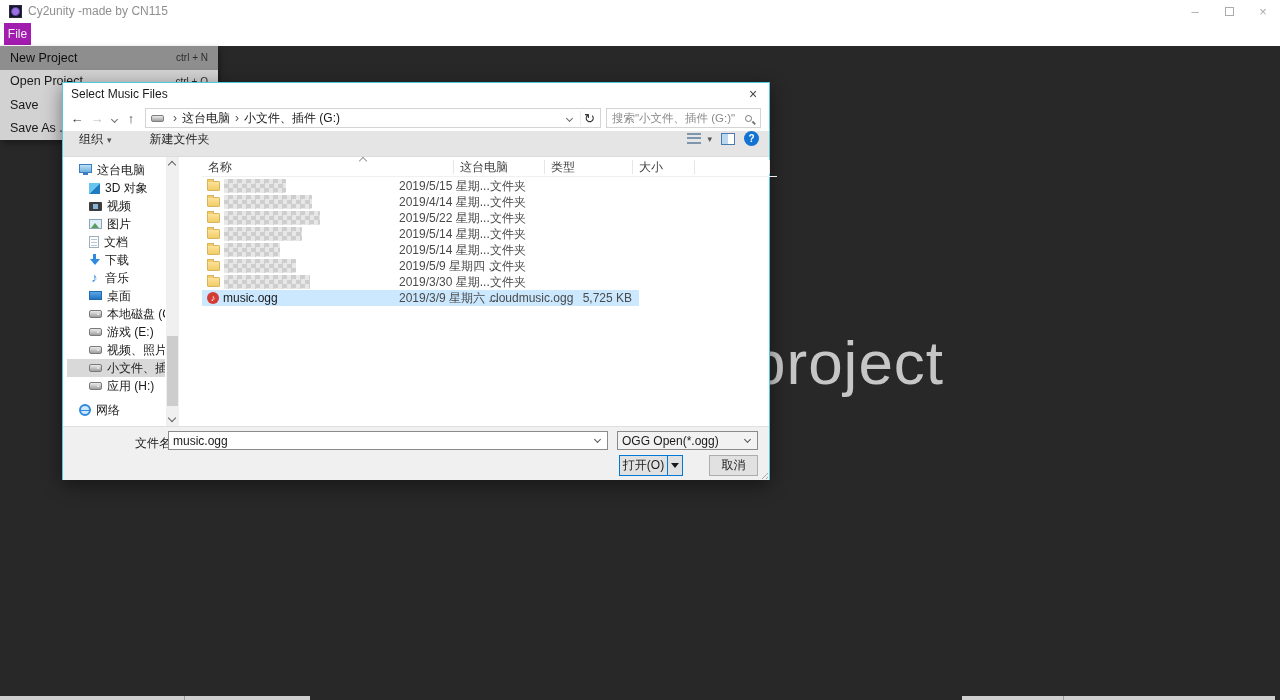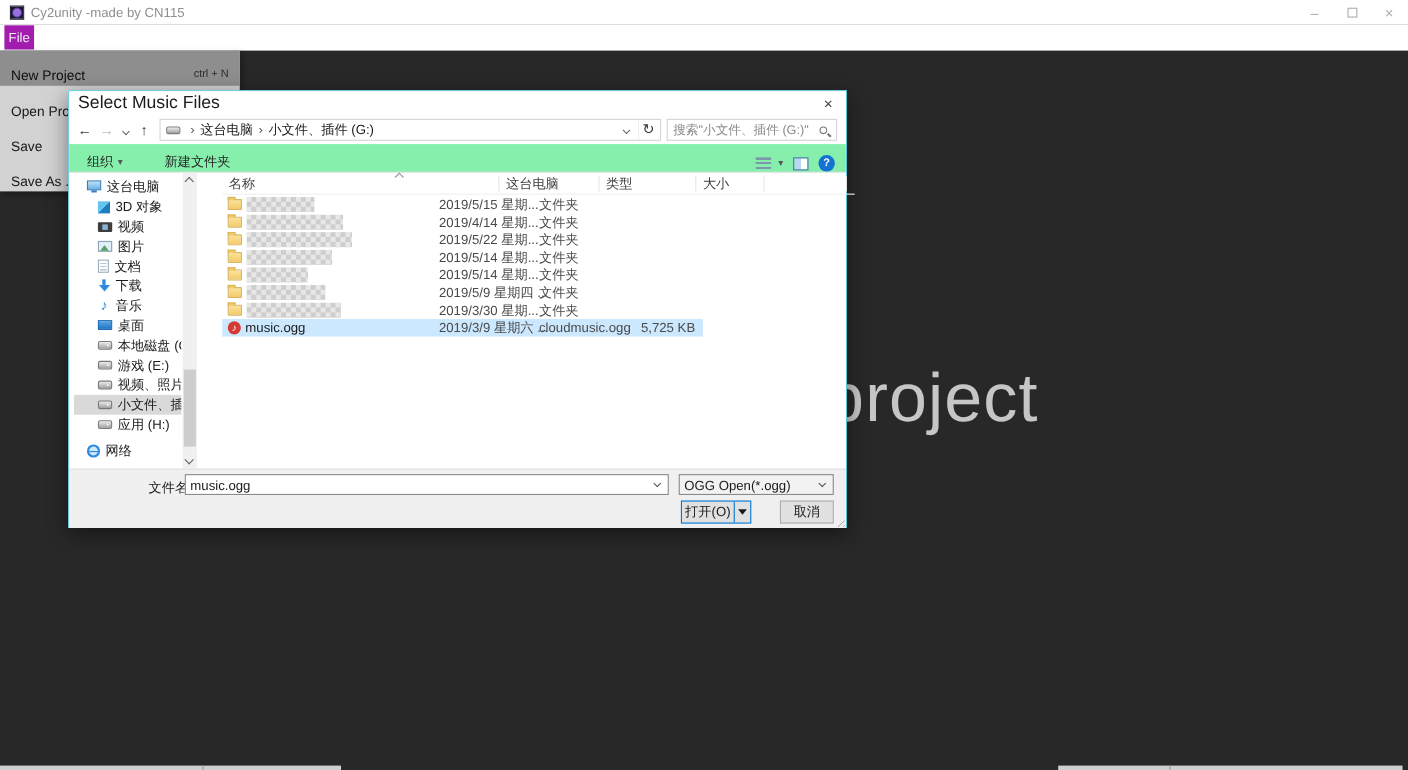--- a/index.html
+++ b/index.html
@@ -18,50 +18,50 @@
 
   .menubar { position:absolute; left:0; top:22px; width:1280px; height:24px; background:#ffffff; z-index:3; }
   .menu-tab { position:absolute; left:4px; top:1px; width:27px; height:22px; background:#a21caf; color:#efefef;
     display:flex; align-items:center; justify-content:center; font-size:12px; }
 
   .dark-area { position:absolute; left:0; top:46px; width:1280px; height:654px; background:#282828; z-index:1; }
   .watermark { position:absolute; left:751px; top:327px; font-size:62px; color:#c6c6c6; letter-spacing:1px; z-index:2; }
 
   
   .file-menu { position:absolute; left:0; top:46px; width:218px; background:#d2d2d2; z-index:5; box-shadow:2px 3px 6px rgba(0,0,0,.35); }
-  .menu-item { height:23.5px; display:flex; align-items:flex-start; padding:16px 10px; color:#181818; font-size:12.5px; }
+  .menu-item { height:23.5px; display:flex; align-items:center; padding:0 10px; color:#181818; font-size:12.5px; }
   .menu-item.hl { background:#8e8e8e; color:#0e0e0e; }
   .menu-shortcut { margin-left:auto; font-size:10px; color:#2c2c2c; }
 
   
   .dialog { position:absolute; left:62px; top:82px; width:708px; height:398px; background:#ffffff;
     border:1px solid #54c8da; z-index:10; box-shadow:0 5px 18px rgba(0,0,0,.45); }
   .dlg-title { position:absolute; left:0; top:0; width:100%; height:22px; background:#fff; display:flex; align-items:center; }
-  .dlg-title-text { margin-left:8px; color:#1a1a1a; font-size:16px; }
+  .dlg-title-text { margin-left:8px; color:#1a1a1a; font-size:12px; }
   .dlg-close { margin-left:auto; width:32px; height:100%; display:flex; align-items:center; justify-content:center; color:#444; font-size:14px; }
 
   
   .addr-row { position:absolute; left:0; top:22px; width:100%; height:26px; background:#fff; display:flex; align-items:center; }
   .nav-glyph { color:#3a3a3a; font-size:13px; width:20px; text-align:center; }
   .nav-glyph.dis { color:#bcbcbc; }
   .chev { display:inline-block; width:5px; height:5px; border-right:1px solid #6a6a6a; border-bottom:1px solid #6a6a6a; transform:rotate(45deg); }
   .addr-box { margin-left:4px; width:456px; height:20px; border:1px solid #d4d4d4; display:flex; align-items:center; padding:0 2px 0 5px; background:#fff; }
   .drive-ic { width:13px; height:7px; background:linear-gradient(#ececec,#9f9f9f); border:1px solid #7e7e7e; border-radius:2px; margin-right:4px; flex:none; }
   .crumb-sep { color:#555; margin:0 5px; font-size:12px; }
   .crumb { color:#1a1a1a; white-space:nowrap; }
   .addr-right { margin-left:auto; display:flex; align-items:center; }
   .addr-chev { margin-right:8px; }
   .refresh-btn { color:#333; font-size:13px; width:18px; text-align:center; border-left:1px solid #eee; }
   .search-box { margin-left:5px; width:155px; height:20px; border:1px solid #d4d4d4; display:flex; align-items:center; padding:0 5px; }
   .search-text { color:#8a8a8a; font-size:11.5px; white-space:nowrap; overflow:hidden; flex:1; }
   .mag { width:7px; height:7px; border:1.5px solid #777; border-radius:50%; position:relative; flex:none; margin-right:3px; }
   .mag::after { content:""; position:absolute; left:6px; top:6px; width:4px; height:1.5px; background:#777; transform:rotate(45deg); }
 
   
-  .tool-row { position:absolute; left:0; top:48px; width:100%; height:26px; background:#86efac; display:flex; align-items:flex-end; border-bottom:1px solid #dcdcdc; }
+  .tool-row { position:absolute; left:0; top:48px; width:100%; height:26px; background:#e5e5e5; display:flex; align-items:flex-start; border-bottom:1px solid #dcdcdc; }
   .tool-btn { display:flex; align-items:center; color:#262626; font-size:12px; }
   .caret { color:#555; font-size:9px; margin-left:4px; }
   .tool-right { margin-left:auto; display:flex; align-items:center; margin-right:10px; }
   .ic-viewlist { width:14px; height:11px; background:
      repeating-linear-gradient(#7d96ad 0 2px, transparent 2px 4.5px); margin-right:2px; }
   .ic-pane { width:14px; height:12px; border:1px solid #4a7ab0; background:linear-gradient(90deg,#b9d7ee 0 6px,#fff 6px); margin:0 9px; }
   .ic-help { width:15px; height:15px; border-radius:50%; background:#1273d2; color:#fff; font-size:10px; font-weight:bold; display:flex; align-items:center; justify-content:center; }
 
   
   .dlg-body { position:absolute; left:0; top:74px; width:100%; height:269px; background:#fff; }

